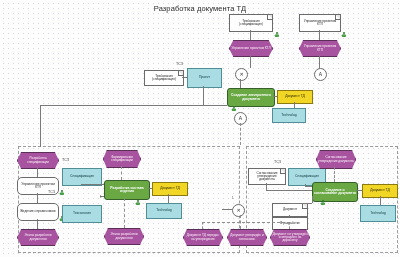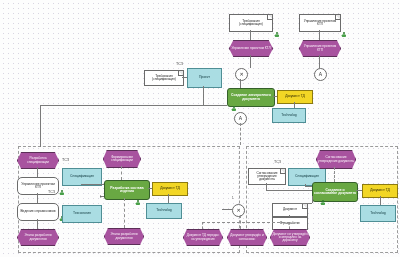--- a/index.html
+++ b/index.html
@@ -101,20 +101,21 @@
     position:absolute;left:0.4px;top:2.2px;width:5px;height:3px;
     background:#49a049;clip-path:polygon(20% 100%,0 40%,28% 0,72% 0,100% 40%,80% 100%);
   }
   .sub{font-size:2.9px;}
 </style>
 </head>
 <body>
 
 <div id="canvas">
 
+  <div class="title">Разработка документа ТД</div>
 
   <div class="grp" style="left:18px;top:146px;width:220px;height:105px;"></div>
   <div class="grp" style="left:246px;top:146px;width:150px;height:105px;"></div>
 
   <div class="note" style="left:229px;top:14px;width:42px;height:16px;">
     <div class="fold"></div>
     <div class="nt">Требования (спецификация)</div>
   </div>
   <div class="actor" style="left:274px;top:32px;">
     <div class="head"></div>

